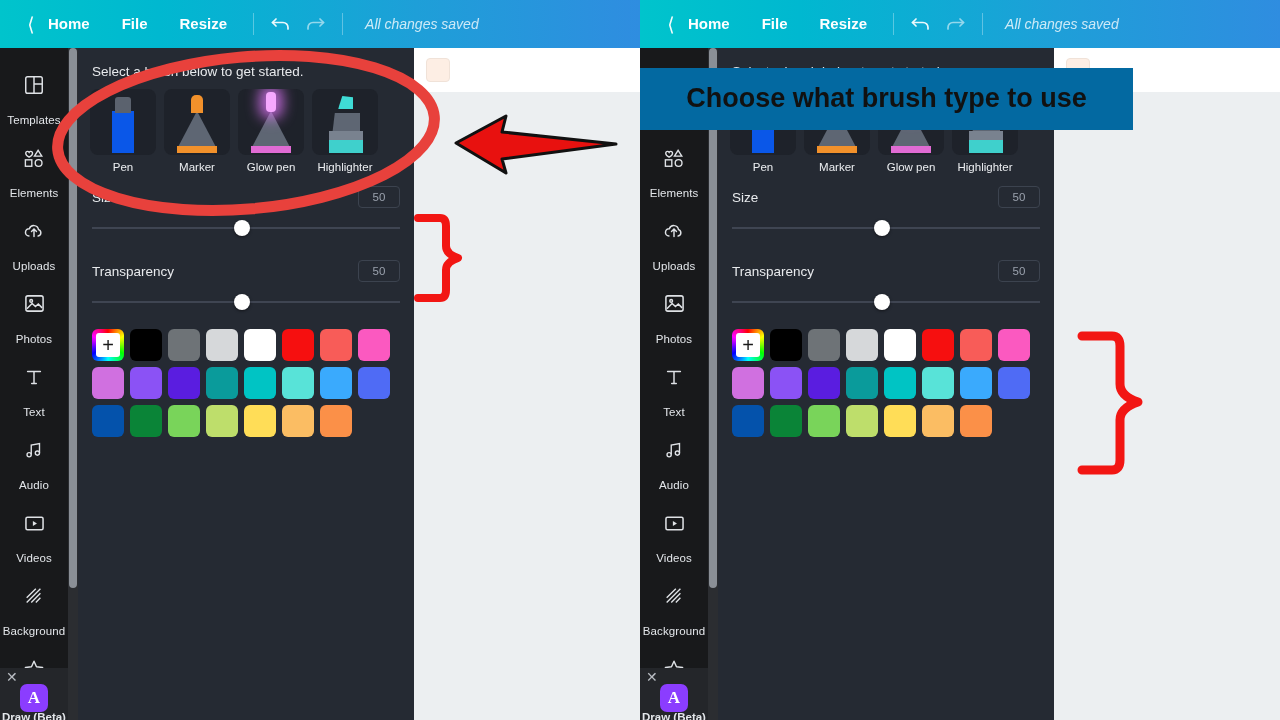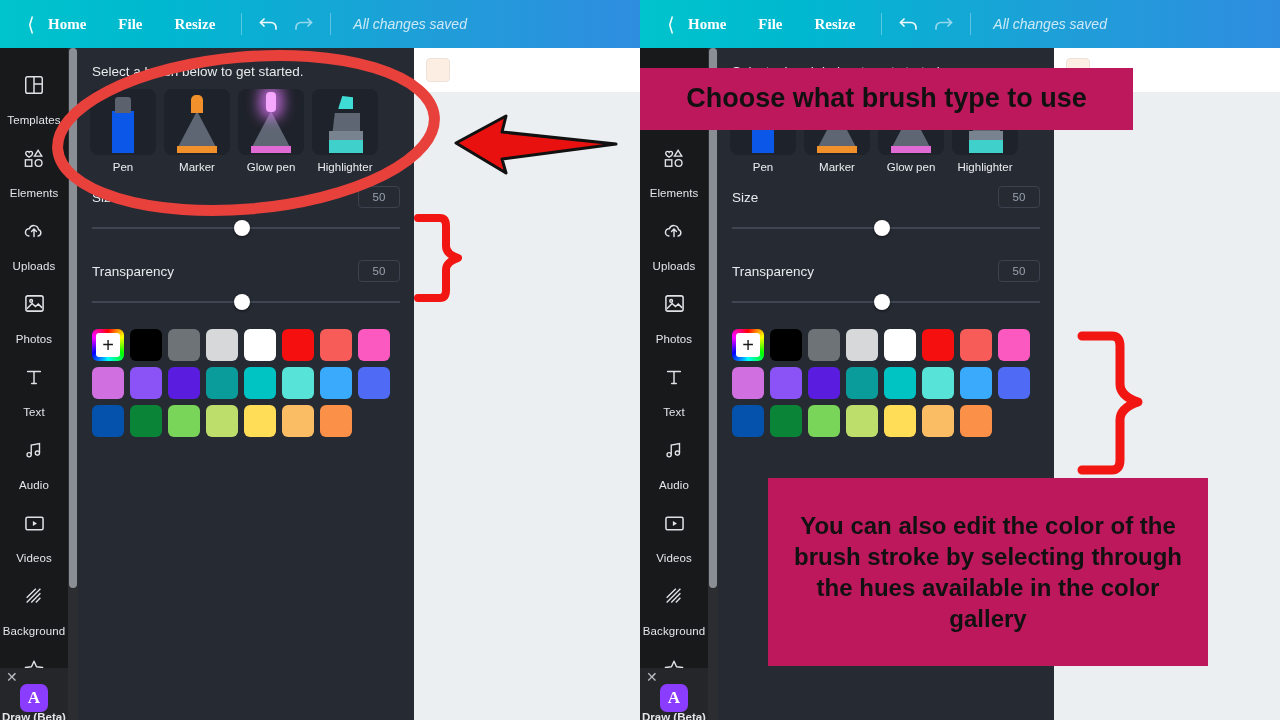--- a/index.html
+++ b/index.html
@@ -24,21 +24,21 @@
     position: absolute; top: 0; left: 0; width: 640px; height: 48px;
     background: linear-gradient(90deg, #00c4cc 0%, #00b8d0 25%, #1e9fd8 65%, #2f8de0 100%);
     display: flex; align-items: center; gap: 0px; color: #fff;
   }
   .tb-back {
     width: 34px; display: flex; align-items: center; justify-content: center;
     margin-left: 14px; font-size: 19px; font-weight: 300; opacity: .95;
   }
   .tb-item {
     font-size: 15px; font-weight: 700; color: #fff; padding: 0 16px;
-    white-space: nowrap; line-height: 48px; font-family: Liberation Serif, serif;
+    white-space: nowrap; line-height: 48px;
   }
   .tb-item.home { padding-left: 0; }
   .tb-sep { width: 1px; height: 22px; background: rgba(255,255,255,.32); margin: 0 10px; }
   .tb-icon {
     width: 34px; height: 30px; display: flex; align-items: center; justify-content: center;
     color: #fff; opacity: .92;
   }
   .tb-icon.redo { opacity: .55; }
   .tb-status {
     font-size: 14px; font-style: italic; color: rgba(255,255,255,.78);
@@ -186,21 +186,21 @@
     position: absolute; left: 0; top: 0; right: 0; height: 44px; background: #fff;
     display: flex; align-items: center; padding-left: 12px;
   }
   .tool-swatch {
     width: 24px; height: 24px; border-radius: 4px; background: #fdeee4; border: 1px solid #f0e2d8;
   }
 
   
   .anno { position: absolute; }
   .callout {
-    background: #be185d; color: #111; font-weight: 700; text-align: center;
+    background: #0369a1; color: #111; font-weight: 700; text-align: center;
     line-height: 1.16;
   }
   svg.anno-svg { position: absolute; overflow: visible; pointer-events: none; }
 </style>
 </head>
 <body>
 
 <div id="stage">
 
   <div class="app left">
@@ -656,16 +656,14 @@
   </svg>
 
   <svg class="anno-svg" style="left:1078px; top:330px; width:75px; height:155px;">
     <path d="M4 6 H34 Q42 6 42 16 V54 Q42 66 60 72 Q42 78 42 90 V130 Q42 140 34 140 H4" fill="none" stroke="#f21613" stroke-width="9" stroke-linecap="round" stroke-linejoin="round"></path>
   </svg>
 
   <div class="anno callout" style="left:640px; top:68px; width:493px; height:62px; font-size:27px;
               display:flex; align-items:center; justify-content:center; padding:0 10px;">Choose what brush type to use</div>
 
 
-  <div class="anno callout" style="left:768px; top:478px; width:440px; height:188px; font-size:24px;
-              display:flex; align-items:center; justify-content:center; padding:6px 10px; line-height:1.3;">You can also edit the color of the brush stroke by selecting through the hues available in the color gallery</div>
 
 </div>
 
 </body></html>

